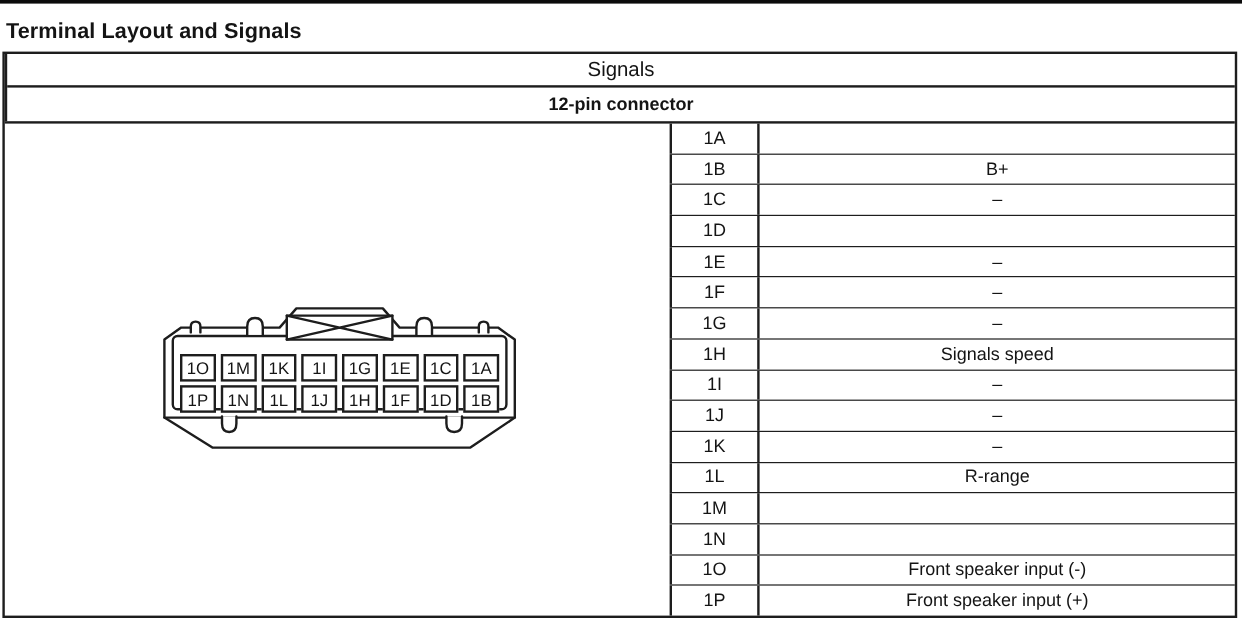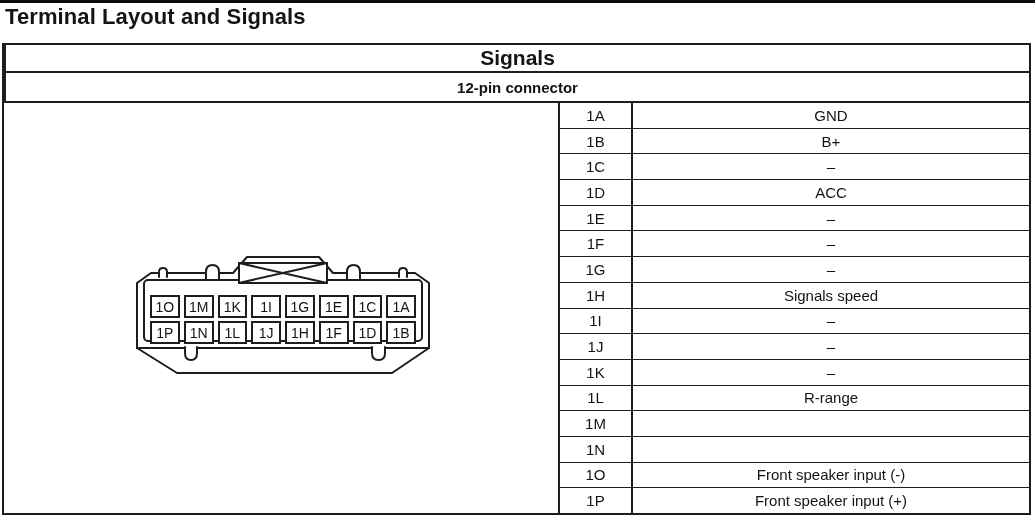--- a/index.html
+++ b/index.html
@@ -6,31 +6,31 @@
     --line:#1d1d1d;
     --text:#141414;
     --topbar:#0b0b0b;
     --bg:#ffffff;
   }
   *{box-sizing:border-box;margin:0;padding:0;}
   html,body{width:1035px;height:526px;background:var(--bg);overflow:hidden;
     font-family:"Liberation Sans", sans-serif;color:var(--text);}
   .screen{position:relative;width:1035px;height:526px;background:var(--bg);}
   .topbar{position:absolute;left:0;top:0;width:1035px;height:3px;background:var(--topbar);}
-  .title{position:absolute;left:5px;top:4px;font-size:22px;font-weight:bold;
+  .title{position:absolute;left:5px;top:16px;font-size:18px;font-weight:bold;
     letter-spacing:.1px;color:var(--text);white-space:nowrap;}
   
   .sigtable{position:absolute;left:2px;top:43px;width:1029px;height:472px;
     border:2px solid var(--line);display:flex;flex-direction:column;background:var(--bg);}
   .thead{display:flex;height:58px;border-bottom:2px solid var(--line);flex:0 0 auto;}
   .th-terminal{width:633px;display:flex;align-items:center;justify-content:center;
     font-weight:bold;font-size:15px;}
   .th-signals{flex:1;border-left:2px solid var(--line);display:flex;flex-direction:column;}
   .th-signals-top{height:28px;border-bottom:2px solid var(--line);display:flex;
-    align-items:center;justify-content:center;font-weight:bold;font-size:21px;}
+    align-items:center;justify-content:center;font-weight:normal;font-size:17px;}
   .th-signals-bottom{flex:1;display:flex;align-items:center;justify-content:center;
     font-weight:bold;font-size:15px;}
   .tbody{flex:1;display:flex;min-height:0;}
   .diagram-cell{width:554px;position:relative;flex:0 0 auto;}
   .rows{flex:1;display:flex;flex-direction:column;min-width:0;}
   .row{flex:1;display:flex;min-height:0;}
   .row + .row{border-top:1.5px solid var(--line);}
   .cell{display:flex;align-items:center;justify-content:center;font-size:15px;}
   .cell.pin{width:75px;border-left:2px solid var(--line);border-right:2px solid var(--line);flex:0 0 auto;}
   .cell.sig{flex:1;}
@@ -99,33 +99,31 @@
               <div class="pin-box">1H</div>
               <div class="pin-box">1F</div>
               <div class="pin-box">1D</div>
               <div class="pin-box">1B</div>
             </div>
         </div>
       </div>
       <div class="rows">
           <div class="row">
             <div class="cell pin">1A</div>
-            <div class="cell sig">GND</div>
           </div>
           <div class="row">
             <div class="cell pin">1B</div>
             <div class="cell sig">B+</div>
           </div>
           <div class="row">
             <div class="cell pin">1C</div>
             <div class="cell sig">–</div>
           </div>
           <div class="row">
             <div class="cell pin">1D</div>
-            <div class="cell sig">ACC</div>
           </div>
           <div class="row">
             <div class="cell pin">1E</div>
             <div class="cell sig">–</div>
           </div>
           <div class="row">
             <div class="cell pin">1F</div>
             <div class="cell sig">–</div>
           </div>
           <div class="row">

